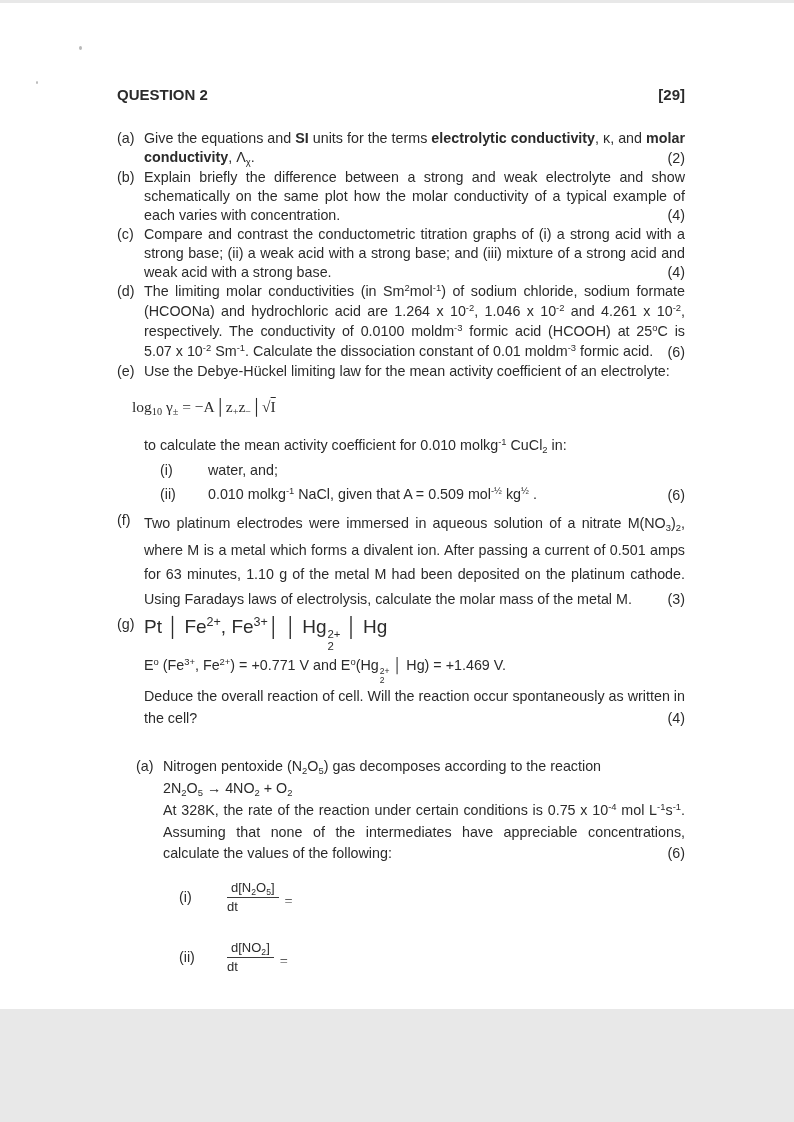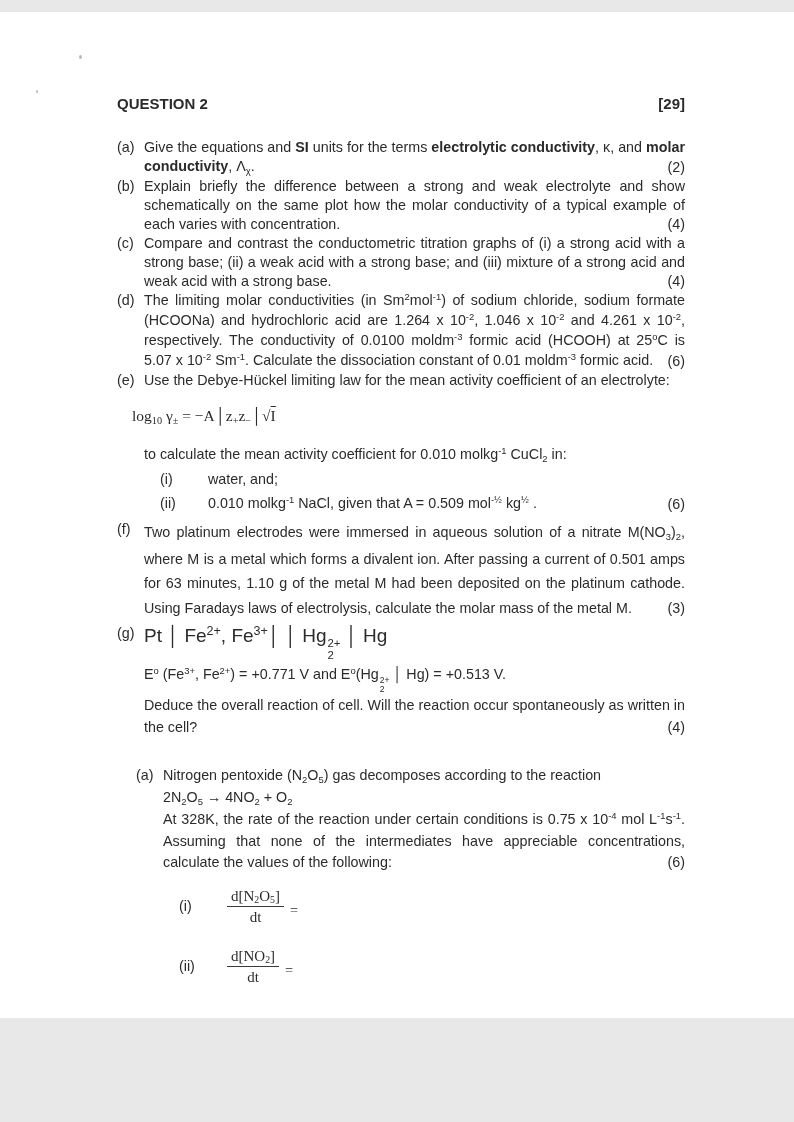--- a/index.html
+++ b/index.html
@@ -1,19 +1,19 @@
 <!DOCTYPE html>
 <html><head>
 <meta charset="utf-8">
 <style>
   html,body{margin:0;padding:0;background:#e8e8e8;}
   .page{
     position:relative;width:794px;height:1006px;background:#ffffff;
     font-family:"Liberation Sans",sans-serif;color:#2b2b2b;
-    overflow:hidden;margin:12px auto;
+    overflow:hidden;margin:3px auto;
   }
   .speck{position:absolute;background:#b9b9b9;border-radius:50%;}
   .content{position:absolute;left:117px;top:82px;width:568px;}
   .qhead{display:flex;justify-content:space-between;font-weight:700;font-size:15px;line-height:19px;}
   .items{margin-top:25px;font-size:14.3px;line-height:19px;}
   .item{display:flex;}
   .item .lbl{width:27px;flex:none;}
   .item .txt{flex:1;text-align:justify;position:relative;}
   .marks{position:absolute;right:0;bottom:0;background:#fff;padding-left:6px;}
   .marks-inline{position:absolute;right:0;bottom:0;}
@@ -28,21 +28,21 @@
   .subrow .sublbl{width:48px;flex:none;}
   .lh24 .txt{line-height:24.5px;}
   .gblock > div{line-height:22px;}
   .cellline{font-size:19px;margin:1px 0;}
   .justify{text-align:justify;position:relative;}
   .q3sec{margin-top:27px;}
   .q3items{margin-top:25px;padding-left:19px;font-size:14.3px;line-height:21px;}
   .q3 .txt > div{line-height:21px;}
   .fracrow{display:flex;align-items:center;margin-top:12px;margin-left:16px;min-height:44px;}
   .fracrow .sublbl{width:48px;flex:none;}
-  .frac{display:inline-block;text-align:center;font-family:Liberation Serif, serif;font-size:15px;line-height:1.25;}
+  .frac{display:inline-block;font-family:Liberation Sans, sans-serif;font-size:13px;line-height:1.25;}
   .frac .num{display:block;border-bottom:1.2px solid #3a3a3a;padding:0 4px 1px;}
   .frac .den{display:block;padding-top:1px;}
   .eqsign{margin-left:6px;font-family:"Liberation Serif",serif;position:relative;top:4px;}
   .footer{position:absolute;left:117px;top:963px;width:568px;display:flex;align-items:baseline;font-size:14.3px;}
   .f-left{flex:1;}
   .f-page{width:62px;text-align:right;}
 </style>
 </head>
 <body>
 
@@ -121,21 +121,21 @@
         <div class="item" style="margin-top:4px;">
           <span class="lbl">(g)</span>
           <div class="txt gblock">
             <div class="cellline"><span>Pt │ Fe</span><span class="sup">2+</span><span>, Fe</span><span class="sup">3+</span><span>│ │ Hg</span><span class="stack">
                   <span>2+</span>
                   <span>2</span>
                 </span><span> │ Hg</span></div>
             <div><span>E</span><span class="sup">o</span><span> (Fe</span><span class="sup">3+</span><span>, Fe</span><span class="sup">2+</span><span>) = +0.771 V and E</span><span class="sup">o</span><span>(Hg</span><span class="stack">
                   <span>2+</span>
                   <span>2</span>
-                </span><span> │ Hg) = +0.513 V.</span></div>
+                </span><span> │ Hg) = +1.469 V.</span></div>
             <div class="justify">
               <span><span>Deduce the overall reaction of cell. Will the reaction occur spontaneously as written in the cell?</span></span>
               <span class="marks">(4)</span>
             </div>
           </div>
         </div>
 
       </div>
     </div>
 

